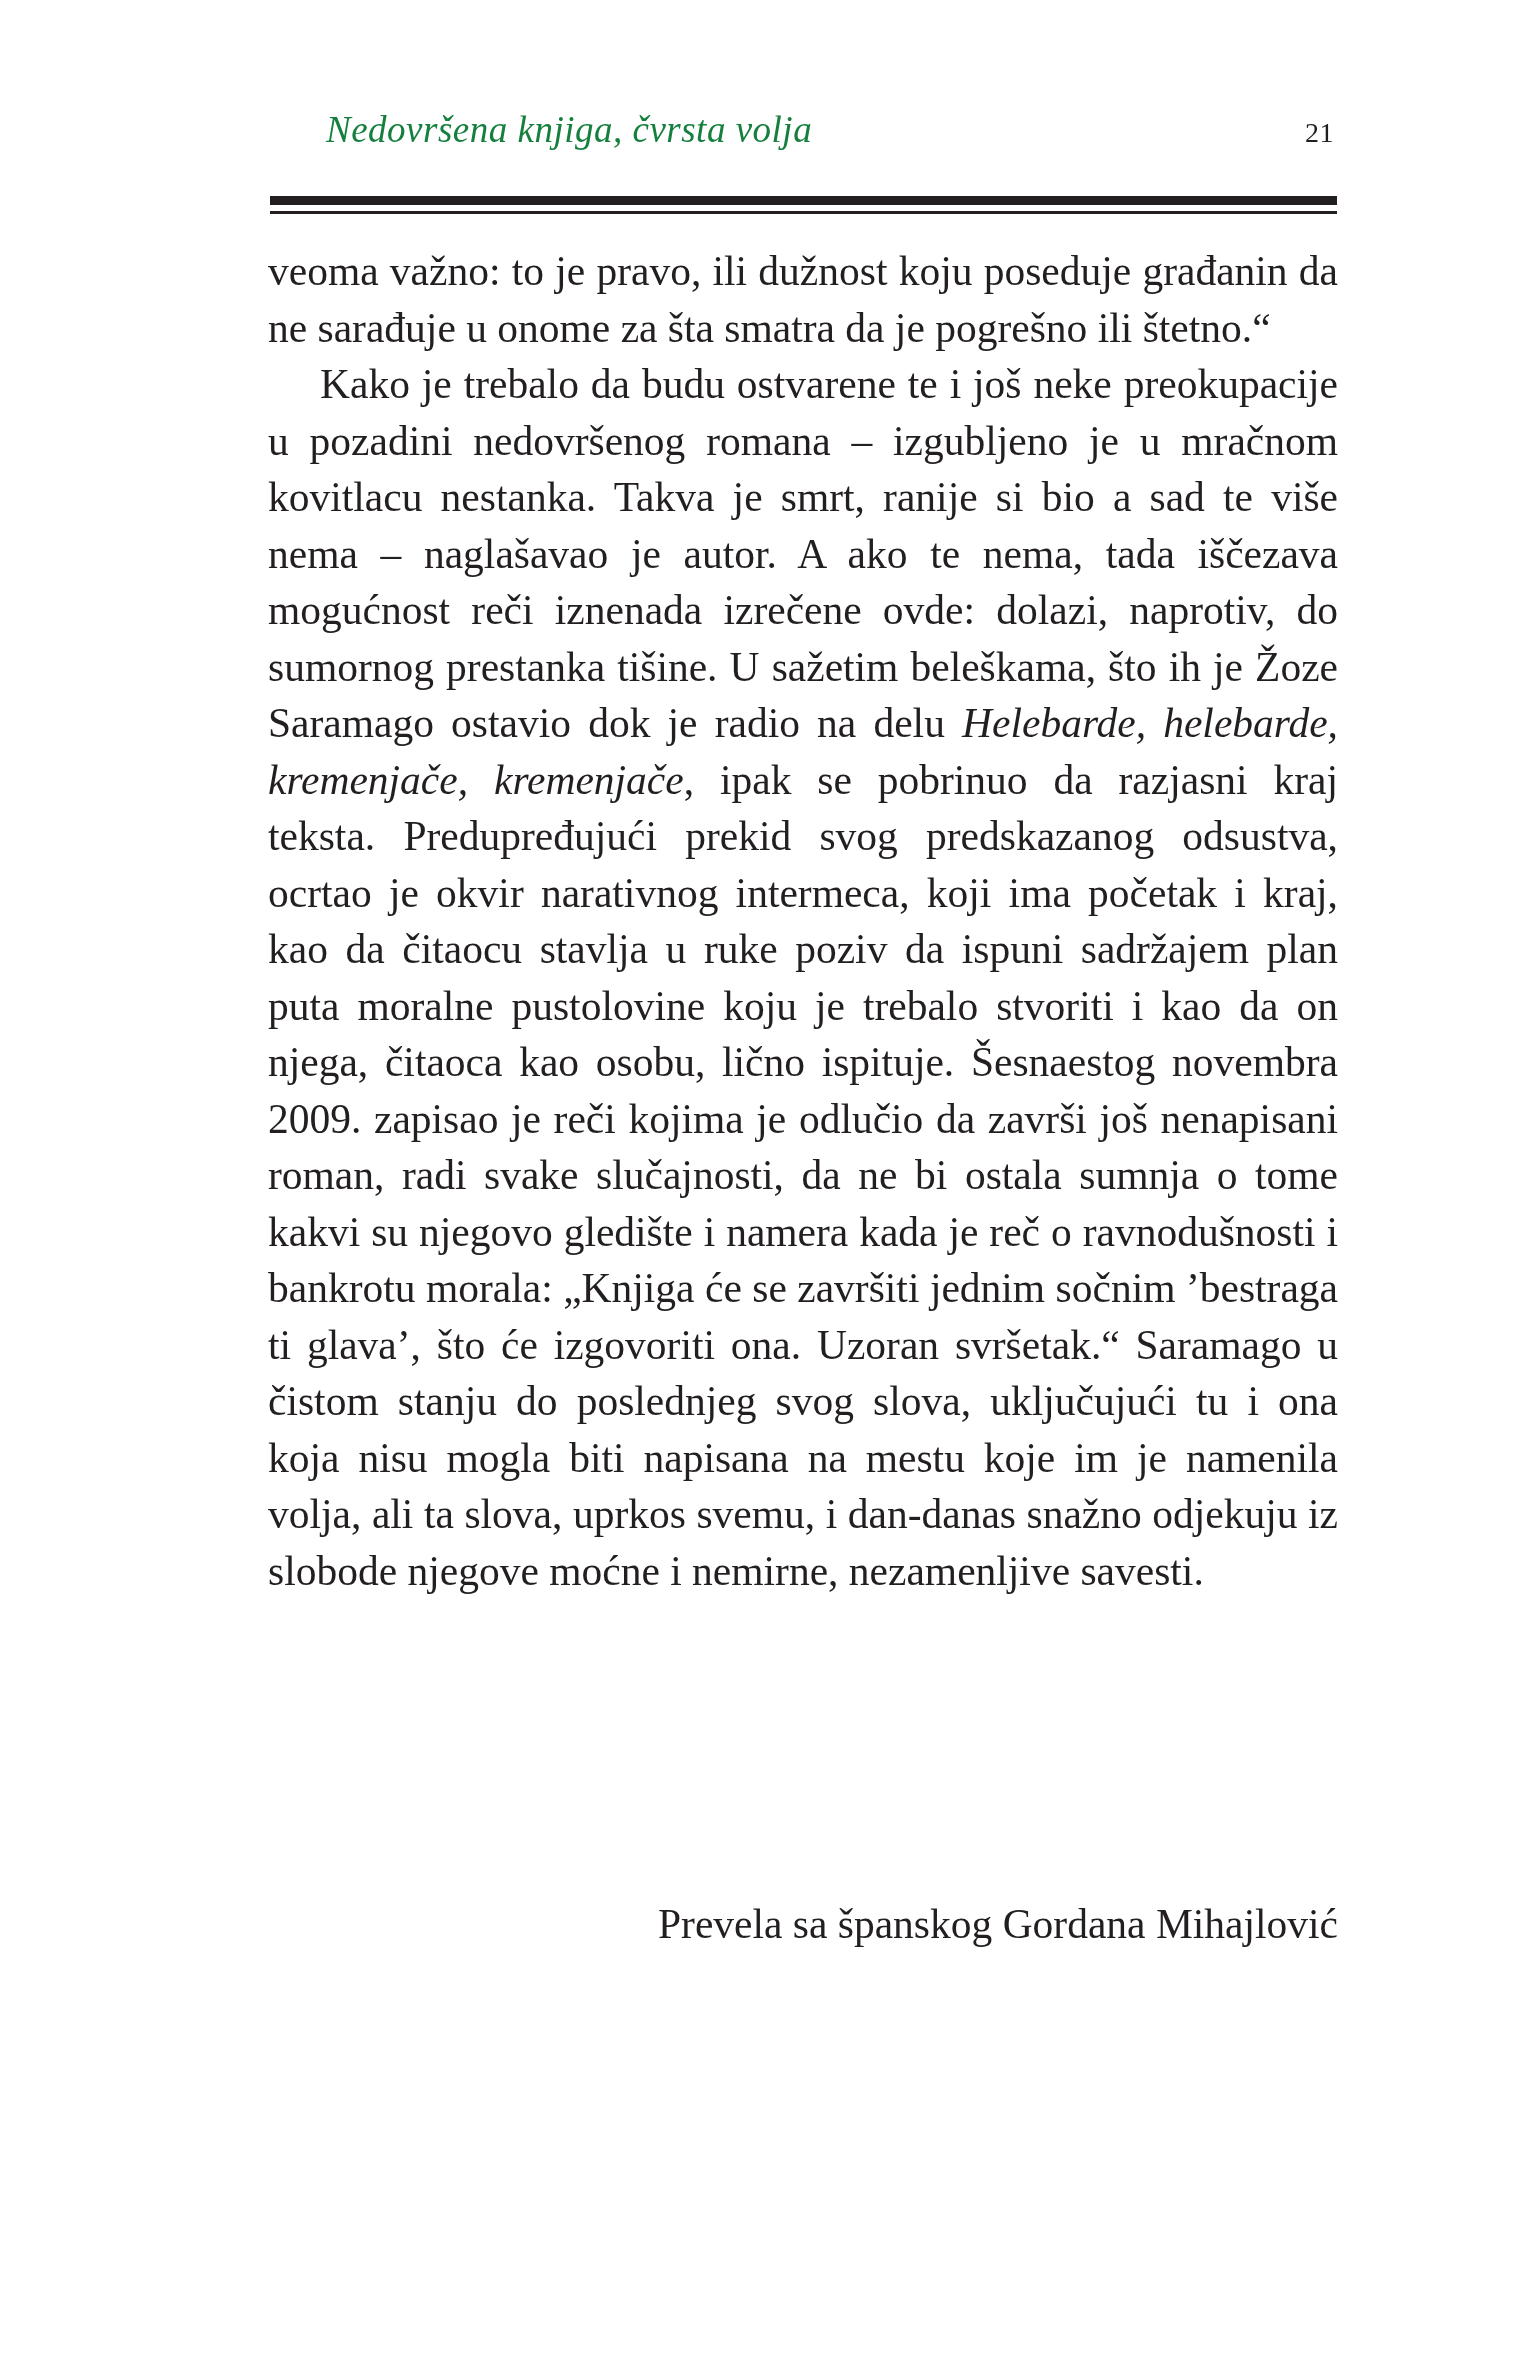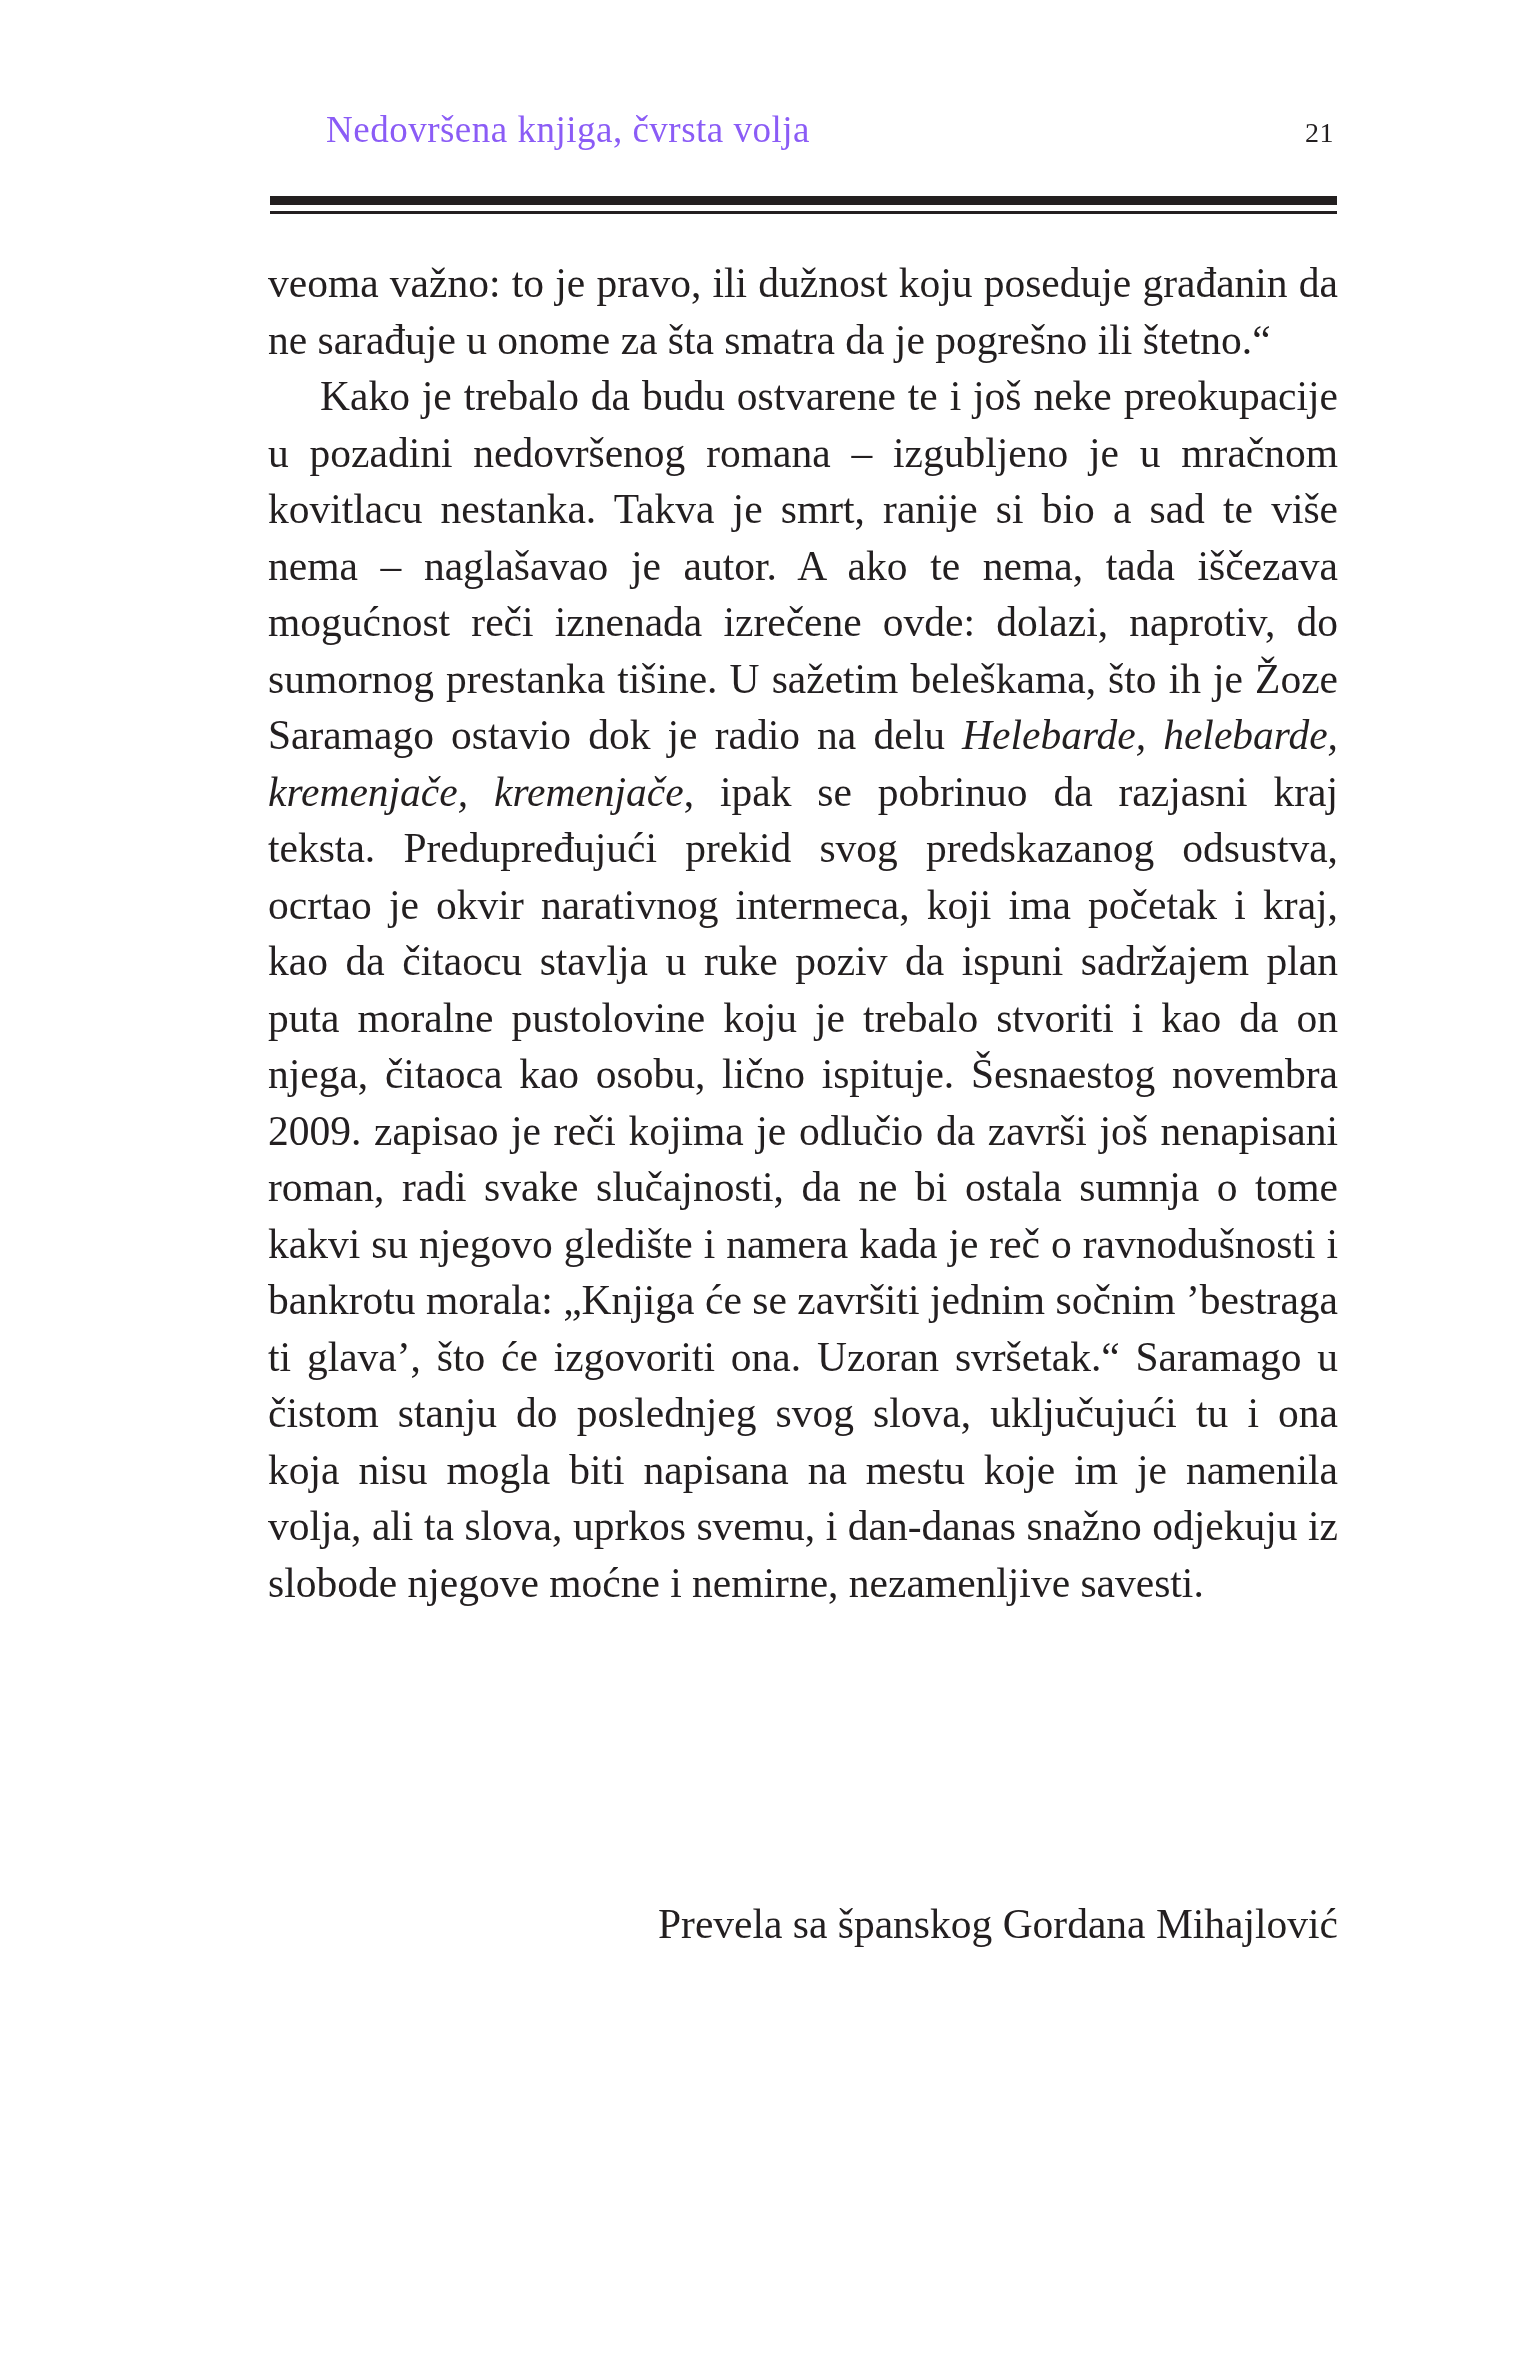--- a/index.html
+++ b/index.html
@@ -28,23 +28,24 @@
     position: absolute;
     left: 268px;
     top: 108px;
     width: 1070px;
     display: flex;
     align-items: baseline;
     justify-content: space-between;
   }
 
   .running-head-title {
+    font-style: italic;
     font-size: 37px;
     letter-spacing: 0.5px;
-    color: #8b5cf6;
+    color: #15803d;
     white-space: nowrap;
     padding-left: 58px;
   }
 
   .running-head-folio {
     font-size: 28px;
     color: #231f20;
     letter-spacing: 0.5px;
     padding-right: 4px;
   }
@@ -66,21 +67,21 @@
   }
   .head-rule .rule-thin {
     height: 3px;
     background: #231f20;
   }
 
   
   .textblock {
     position: absolute;
     left: 268px;
-    top: 255px;
+    top: 243px;
     width: 1070px;
   }
 
   .para {
     margin: 0;
     font-size: 41.5px;
     line-height: 56.5px;
     text-align: justify;
     text-justify: inter-word;
     color: #231f20;

